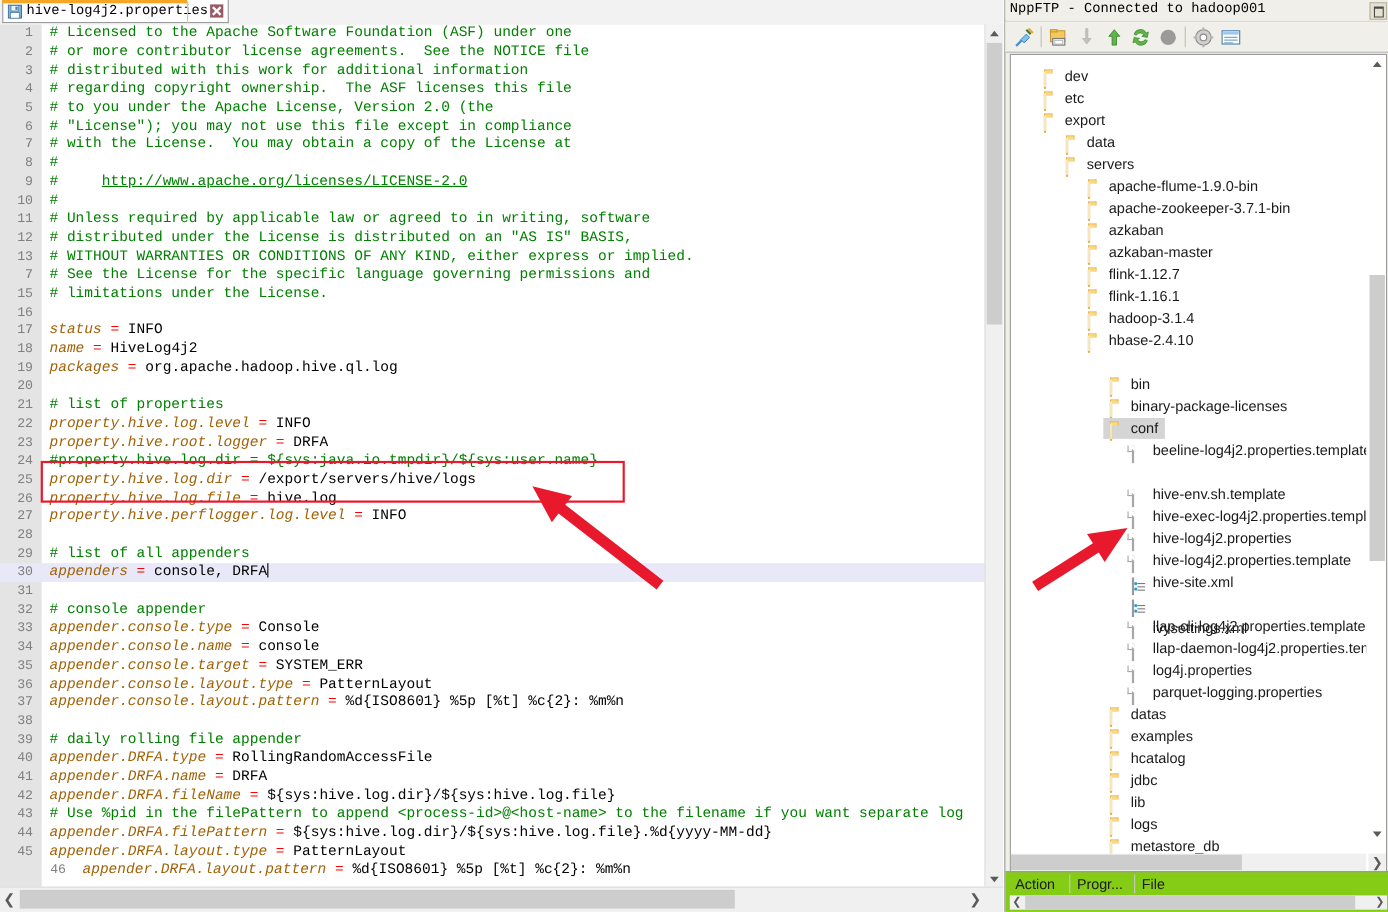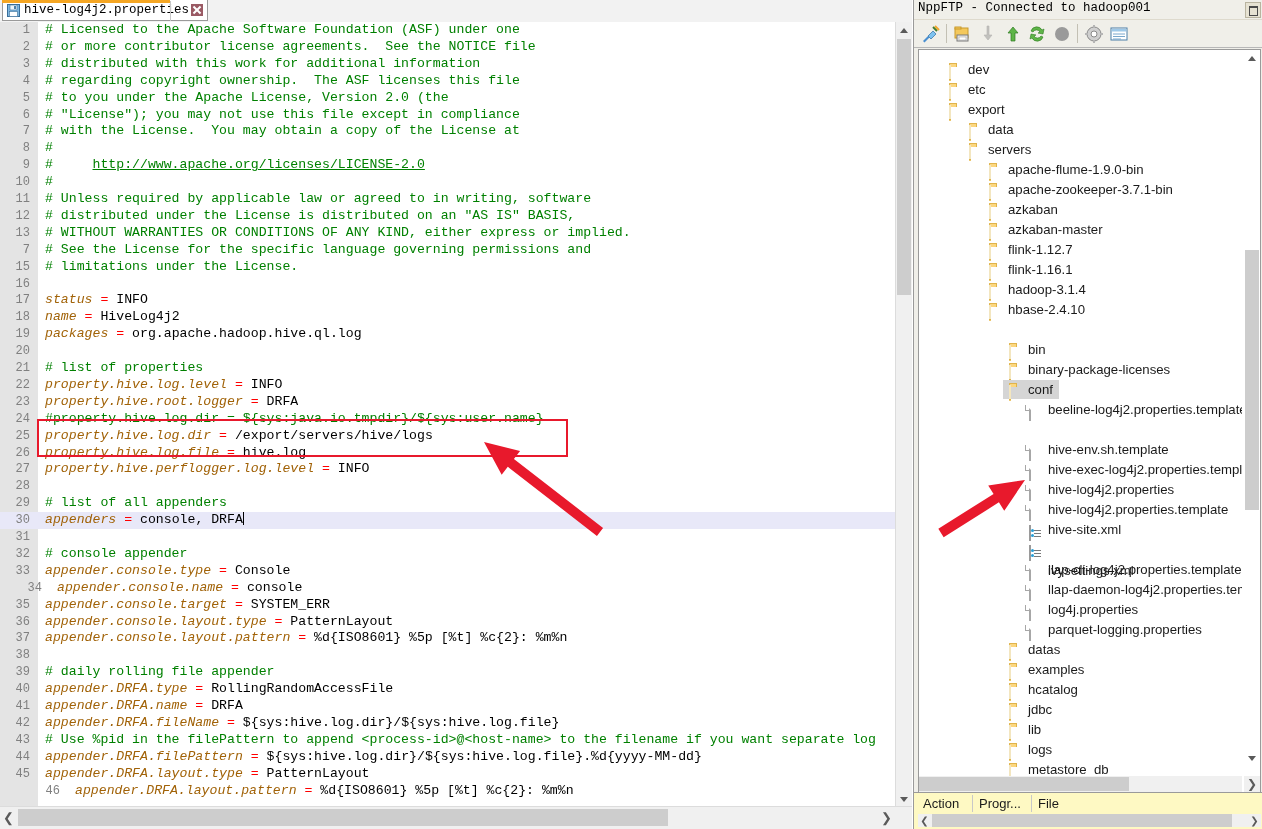--- a/index.html
+++ b/index.html
@@ -90,21 +90,21 @@
   .xmlico .l1,.xmlico .l2,.xmlico .l3{position:absolute;left:4px;height:1px;background:#7a7a7a;width:7px;}
   .xmlico .l1{top:4px;}.xmlico .l2{top:7px;}.xmlico .l3{top:10px;}
   .xmlico .dot{position:absolute;left:1px;top:3px;width:3px;height:3px;background:#2a9fd6;border-radius:50%;}
   .xmlico .dot2{position:absolute;left:1px;top:8px;width:3px;height:3px;background:#2a9fd6;border-radius:50%;}
 
   .tree-vscroll{position:absolute;right:0;top:0;width:16px;height:726px;background:#ffffff;}
   .tree-vthumb{position:absolute;left:1px;top:200px;width:14px;height:260px;background:#cdcdcd;}
   .tree-hscroll{position:absolute;left:0;bottom:0;width:323px;height:16px;background:#f0f0f0;}
   .tree-hthumb{position:absolute;left:0px;top:1px;width:210px;height:14px;background:#cdcdcd;}
 
-  .ftp-status{position:absolute;left:0;bottom:0;width:349px;height:36px;background:#fef9c3;border-top:1px solid #9a9a9a;}
+  .ftp-status{position:absolute;left:0;bottom:0;width:349px;height:36px;background:#84cc16;border-top:1px solid #9a9a9a;}
   .st-head{position:absolute;top:3px;height:17px;font-size:13px;color:#1a1a1a;font-family:"Liberation Sans",sans-serif;}
   .st-div{position:absolute;top:2px;width:1px;height:17px;background:#c8c8c8;}
   .st-scroll{position:absolute;left:4px;bottom:2px;width:343px;height:13px;background:#f0f0f0;}
   .st-thumb{position:absolute;left:14px;top:0;width:300px;height:13px;background:#cdcdcd;}
   .redbox{position:absolute;border:2px solid #e8192c;box-sizing:border-box;}
   svg.arrows{position:absolute;left:0;top:0;width:1262px;height:829px;pointer-events:none;}
 </style>
 </head>
 <body>
 
@@ -159,21 +159,21 @@
           <div class="ln-row" style="top: 388.7px; position: absolute; left: 0px; width: 912px;"><span class="num">24</span><span class="txt"><span class="cm">#property.hive.log.dir = ${sys:java.io.tmpdir}/${sys:user.name}</span></span></div>
           <div class="ln-row" style="top: 405.6px; position: absolute; left: 0px; width: 912px;"><span class="num">25</span><span class="txt"><span class="kw">property.hive.log.dir</span><span class="op"> = </span><span class="val">/export/servers/hive/logs</span></span></div>
           <div class="ln-row" style="top: 422.5px; position: absolute; left: 0px; width: 912px;"><span class="num">26</span><span class="txt"><span class="kw">property.hive.log.file</span><span class="op"> = </span><span class="val">hive.log</span></span></div>
           <div class="ln-row" style="top: 439.4px; position: absolute; left: 0px; width: 912px;"><span class="num">27</span><span class="txt"><span class="kw">property.hive.perflogger.log.level</span><span class="op"> = </span><span class="val">INFO</span></span></div>
           <div class="ln-row" style="top: 456.3px; position: absolute; left: 0px; width: 912px;"><span class="num">28</span><span class="txt"></span></div>
           <div class="ln-row" style="top: 473.2px; position: absolute; left: 0px; width: 912px;"><span class="num">29</span><span class="txt"><span class="cm"># list of all appenders</span></span></div>
           <div class="ln-row cur" style="top: 490.1px; position: absolute; left: 0px; width: 912px;"><span class="num">30</span><span class="txt"><span class="kw">appenders</span><span class="op"> = </span><span class="val">console, DRFA</span><span class="caret"></span></span></div>
           <div class="ln-row" style="top: 507px; position: absolute; left: 0px; width: 912px;"><span class="num">31</span><span class="txt"></span></div>
           <div class="ln-row" style="top: 523.9px; position: absolute; left: 0px; width: 912px;"><span class="num">32</span><span class="txt"><span class="cm"># console appender</span></span></div>
           <div class="ln-row" style="top: 540.8px; position: absolute; left: 0px; width: 912px;"><span class="num">33</span><span class="txt"><span class="kw">appender.console.type</span><span class="op"> = </span><span class="val">Console</span></span></div>
-          <div class="ln-row" style="top: 557.7px; position: absolute; left: 12px; width: 1064px;"><span class="num">34</span><span class="txt"><span class="kw">appender.console.name</span><span class="op"> = </span><span class="val">console</span></span></div>
+          <div class="ln-row" style="top: 557.7px; position: absolute; left: 0px; width: 1064px;"><span class="num">34</span><span class="txt"><span class="kw">appender.console.name</span><span class="op"> = </span><span class="val">console</span></span></div>
           <div class="ln-row" style="top: 574.6px; position: absolute; left: 0px; width: 912px;"><span class="num">35</span><span class="txt"><span class="kw">appender.console.target</span><span class="op"> = </span><span class="val">SYSTEM_ERR</span></span></div>
           <div class="ln-row" style="top: 591.5px; position: absolute; left: 0px; width: 912px;"><span class="num">36</span><span class="txt"><span class="kw">appender.console.layout.type</span><span class="op"> = </span><span class="val">PatternLayout</span></span></div>
           <div class="ln-row" style="top: 608.4px; position: absolute; left: 0px; width: 912px;"><span class="num">37</span><span class="txt"><span class="kw">appender.console.layout.pattern</span><span class="op"> = </span><span class="val">%d{ISO8601} %5p [%t] %c{2}: %m%n</span></span></div>
           <div class="ln-row" style="top: 625.3px; position: absolute; left: 0px; width: 912px;"><span class="num">38</span><span class="txt"></span></div>
           <div class="ln-row" style="top: 642.2px; position: absolute; left: 0px; width: 912px;"><span class="num">39</span><span class="txt"><span class="cm"># daily rolling file appender</span></span></div>
           <div class="ln-row" style="top: 659.1px; position: absolute; left: 0px; width: 912px;"><span class="num">40</span><span class="txt"><span class="kw">appender.DRFA.type</span><span class="op"> = </span><span class="val">RollingRandomAccessFile</span></span></div>
           <div class="ln-row" style="top: 676px; position: absolute; left: 0px; width: 912px;"><span class="num">41</span><span class="txt"><span class="kw">appender.DRFA.name</span><span class="op"> = </span><span class="val">DRFA</span></span></div>
           <div class="ln-row" style="top: 692.9px; position: absolute; left: 0px; width: 912px;"><span class="num">42</span><span class="txt"><span class="kw">appender.DRFA.fileName</span><span class="op"> = </span><span class="val">${sys:hive.log.dir}/${sys:hive.log.file}</span></span></div>
           <div class="ln-row" style="top: 709.8px; position: absolute; left: 0px; width: 912px;"><span class="num">43</span><span class="txt"><span class="cm"># Use %pid in the filePattern to append &lt;process-id&gt;@&lt;host-name&gt; to the filename if you want separate log</span></span></div>
           <div class="ln-row" style="top: 726.7px; position: absolute; left: 0px; width: 912px;"><span class="num">44</span><span class="txt"><span class="kw">appender.DRFA.filePattern</span><span class="op"> = </span><span class="val">${sys:hive.log.dir}/${sys:hive.log.file}.%d{yyyy-MM-dd}</span></span></div>

